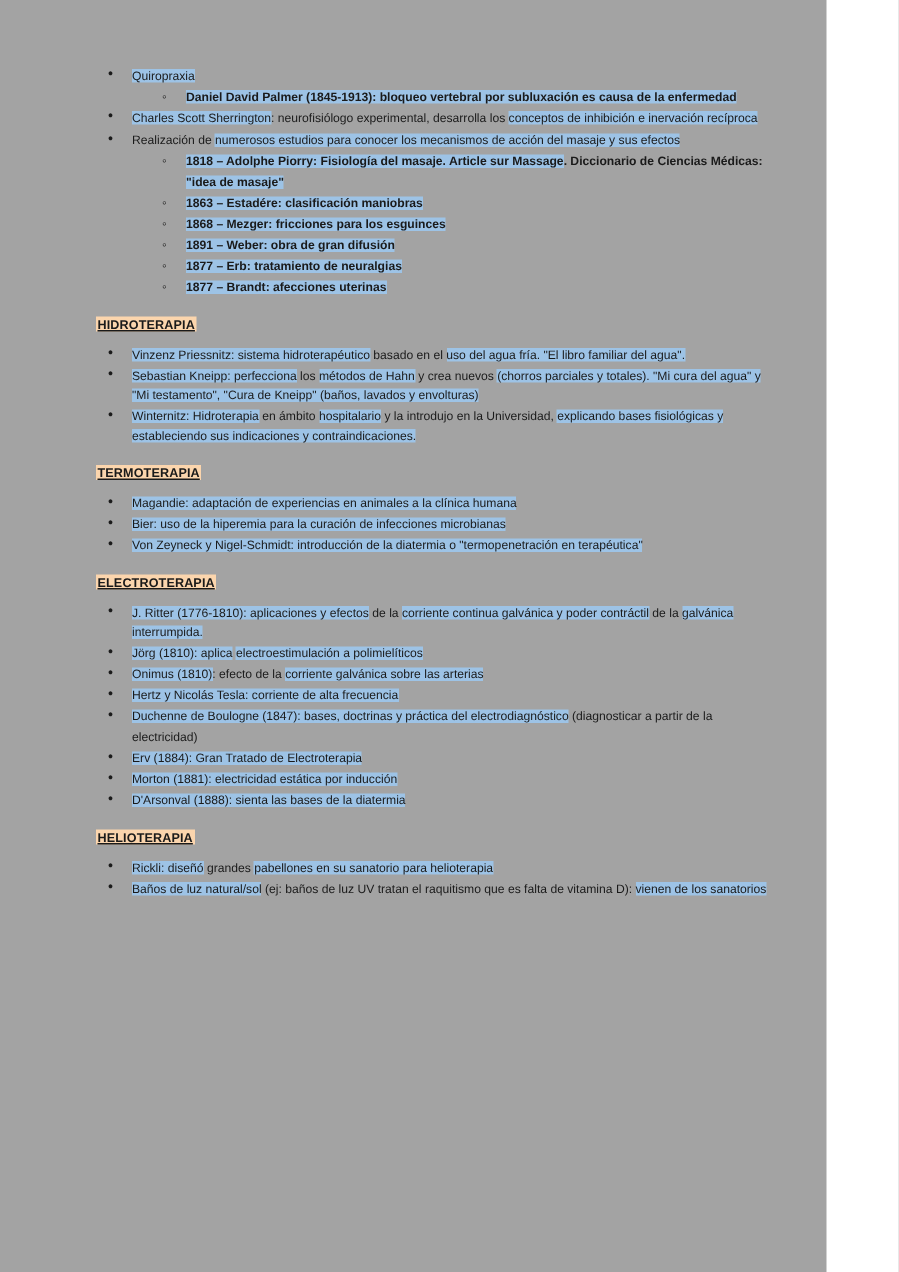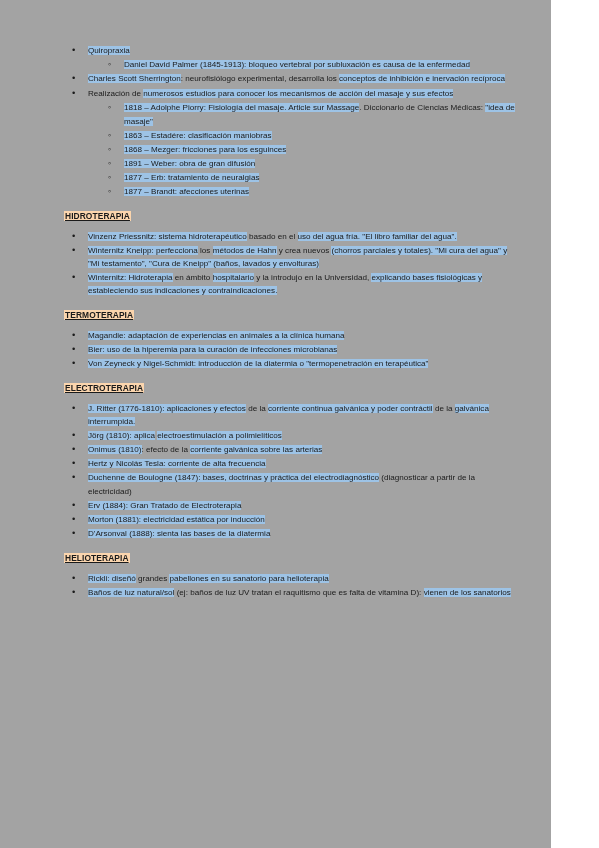--- a/index.html
+++ b/index.html
@@ -59,20 +59,21 @@
     left: 52px;
     top: -1px;
     font-size: 9.5px;
     line-height: 1.45;
     color: #1a1a1a;
   }
   ul.lvl2 {
     list-style: none;
     margin: 0;
     padding: 0;
+    font-weight: bold;
   }
   ul.lvl2 > li {
     position: relative;
     margin: 0 0 1px 0;
     padding-left: 104px;
     padding-right: 14px;
   }
   ul.lvl2 > li::before {
     content: "\25E6";
     position: absolute;
@@ -126,21 +127,21 @@
               <li><span class="hb">1877 – Erb: tratamiento de neuralgias</span></li>
               <li><span class="hb">1877 – Brandt: afecciones uterinas</span></li>
             </ul>
           </li>
         </ul>
       </div>
       <div class="block-group">
         <div class="section-heading"><span class="hl">HIDROTERAPIA</span></div>
         <ul class="lvl1">
           <li><span class="hb">Vinzenz Priessnitz: sistema hidroterapéutico</span><span class="plain"> basado en el </span><span class="hb">uso del agua fría. "El libro familiar del agua".</span></li>
-          <li><span class="hb">Winternitz Kneipp: perfecciona</span><span class="plain"> los </span><span class="hb">métodos de Hahn</span><span class="plain"> y crea nuevos </span><span class="hb">(chorros parciales y totales). "Mi cura del agua" y "Mi testamento", "Cura de Kneipp" (baños, lavados y envolturas)</span></li>
+          <li><span class="hb">Sebastian Kneipp: perfecciona</span><span class="plain"> los </span><span class="hb">métodos de Hahn</span><span class="plain"> y crea nuevos </span><span class="hb">(chorros parciales y totales). "Mi cura del agua" y "Mi testamento", "Cura de Kneipp" (baños, lavados y envolturas)</span></li>
           <li><span class="hb">Winternitz: Hidroterapia</span><span class="plain"> en ámbito </span><span class="hb">hospitalario</span><span class="plain"> y la introdujo en la Universidad, </span><span class="hb">explicando bases fisiológicas y estableciendo sus indicaciones y contraindicaciones.</span></li>
         </ul>
       </div>
       <div class="block-group">
         <div class="section-heading"><span class="hl">TERMOTERAPIA</span></div>
         <ul class="lvl1">
           <li><span class="hb">Magandie: adaptación de experiencias en animales a la clínica humana</span></li>
           <li><span class="hb">Bier: uso de la hiperemia para la curación de infecciones microbianas</span></li>
           <li><span class="hb">Von Zeyneck y Nigel-Schmidt: introducción de la diatermia o "termopenetración en terapéutica"</span></li>
         </ul>

